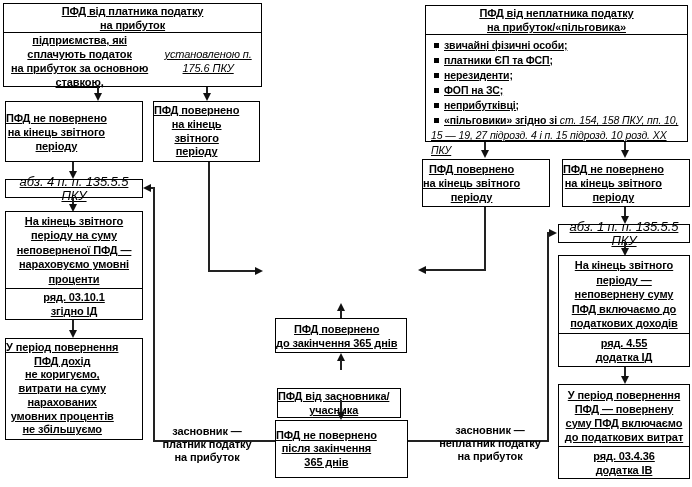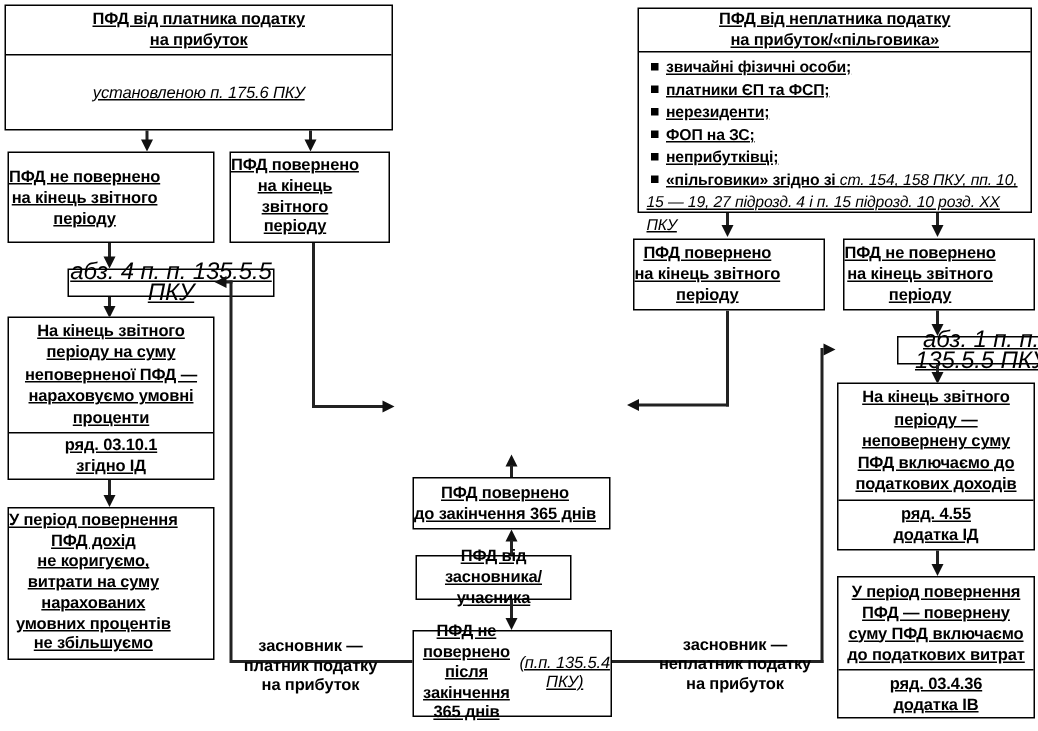--- a/index.html
+++ b/index.html
@@ -11,21 +11,21 @@
   .box{
     position:absolute;box-sizing:border-box;border:1.5px solid #000;background:#fff;
     display:flex;align-items:center;justify-content:space-between;text-align:center;
     font-weight:bold;font-size:11px;line-height:14px;white-space:pre-line;text-decoration:underline;
   }
   .col{flex-direction:column;padding:0;align-items:stretch;}
   .sec{display:flex;align-items:center;justify-content:center;white-space:pre-line;box-sizing:border-box;}
   .sec.top{border-bottom:1.5px solid #000;}
   .round{border-radius:26px;border-width:2px;line-height:15px;}
   .ref{font-style:italic;font-weight:normal;}
-  .refbox{font-style:italic;font-weight:normal;font-size:16px;margin-left:40px;}
+  .refbox{font-style:italic;font-weight:normal;font-size:13px;}
   .blk{display:block;}
   .vline,.hline{position:absolute;background:#222;}
   .ah{position:absolute;width:0;height:0;}
   .ah-down{border-left:4px solid transparent;border-right:4px solid transparent;border-top:8px solid #111;}
   .ah-up{border-left:4px solid transparent;border-right:4px solid transparent;border-bottom:8px solid #111;}
   .ah-left{border-top:4px solid transparent;border-bottom:4px solid transparent;border-right:8px solid #111;}
   .ah-right{border-top:4px solid transparent;border-bottom:4px solid transparent;border-left:8px solid #111;}
   .lbl{position:absolute;font-weight:bold;font-size:11px;line-height:13px;text-align:center;white-space:pre-line;}
   .blist{padding:3px 4px 2px 5px;text-align:left;font-size:10.5px;line-height:15px;font-weight:bold;display:block;}
   .bullet-item{display:block;}
@@ -33,21 +33,22 @@
   .tight{line-height:13.5px;}
 </style>
 </head>
 <body>
 
 <div id="canvas">
 
   <div class="box col" style="left:3px;top:3px;width:259px;height:84px;">
     <div class="sec top" style="height:33px;">ПФД від платника податку
 на прибуток</div>
-    <div class="sec" style="flex:1;"><span class="ref blk">установленою п. 175.6 ПКУ</span></div>
+    <div class="sec" style="flex:1;"><span>підприємства, які сплачують податок
+на прибуток за основною ставкою,</span><span class="ref blk">установленою п. 175.6 ПКУ</span></div>
   </div>
 
   <div class="vline" style="left:97px;top:87px;width:2px;height:8px;"></div>
   <div class="ah ah-down" style="left:94px;top:93px;"></div>
   <div class="vline" style="left:206px;top:87px;width:2px;height:8px;"></div>
   <div class="ah ah-down" style="left:203px;top:93px;"></div>
 
   <div class="box" style="left:5px;top:101px;width:138px;height:61px;">ПФД не повернено
 на кінець звітного
 періоду</div>
@@ -96,29 +97,29 @@
 
   <div class="ah ah-up" style="left:337px;top:303px;"></div>
   <div class="vline" style="left:340px;top:310px;width:2px;height:8px;"></div>
 
   <div class="box" style="left:275px;top:318px;width:132px;height:35px;">ПФД повернено
 до закінчення 365 днів</div>
 
   <div class="ah ah-up" style="left:337px;top:353px;"></div>
   <div class="vline" style="left:340px;top:360px;width:2px;height:10px;"></div>
 
-  <div class="box" style="left:277px;top:370px;width:104px;height:30px;">ПФД від засновника/
+  <div class="box" style="left:277px;top:388px;width:124px;height:30px;">ПФД від засновника/
 учасника</div>
 
   <div class="vline" style="left:340px;top:400px;width:2px;height:13px;"></div>
   <div class="ah ah-down" style="left:337px;top:412px;"></div>
 
   <div class="box tight" style="left:275px;top:420px;width:133px;height:58px;"><span>ПФД не повернено
 після закінчення
-365 днів</span><span class="ref blk">(п.п. 135.5.4 ПКУ)</span></div>
+365 днів</span></div>
 
   <div class="hline" style="left:154px;top:440px;width:121px;height:2px;"></div>
   <div class="vline" style="left:153px;top:187px;width:2px;height:255px;"></div>
   <div class="hline" style="left:150px;top:187px;width:5px;height:2px;"></div>
   <div class="ah ah-left" style="left:143px;top:184px;"></div>
   <div class="lbl" style="left:148px;top:425px;width:118px;">засновник —
 платник податку
 на прибуток</div>
 
   <div class="hline" style="left:408px;top:440px;width:141px;height:2px;"></div>
@@ -142,21 +143,21 @@
   <div class="box" style="left:422px;top:159px;width:128px;height:48px;">ПФД повернено
 на кінець звітного
 періоду</div>
   <div class="box" style="left:562px;top:159px;width:128px;height:48px;">ПФД не повернено
 на кінець звітного
 періоду</div>
 
   <div class="vline" style="left:624px;top:207px;width:2px;height:10px;"></div>
   <div class="ah ah-down" style="left:621px;top:216px;"></div>
 
-  <div class="box refbox" style="left:558px;top:224px;width:112px;height:19px;">абз. 1 п. п. 135.5.5 ПКУ</div>
+  <div class="box refbox" style="left:558px;top:224px;width:132px;height:19px;">абз. 1 п. п. 135.5.5 ПКУ</div>
 
   <div class="vline" style="left:624px;top:243px;width:2px;height:6px;"></div>
   <div class="ah ah-down" style="left:621px;top:248px;"></div>
 
   <div class="box col" style="left:558px;top:255px;width:132px;height:112px;">
     <div class="sec top" style="height:78px;line-height:14.5px;">На кінець звітного
 періоду —
 неповернену суму
 ПФД включаємо до
 податкових доходів</div>

